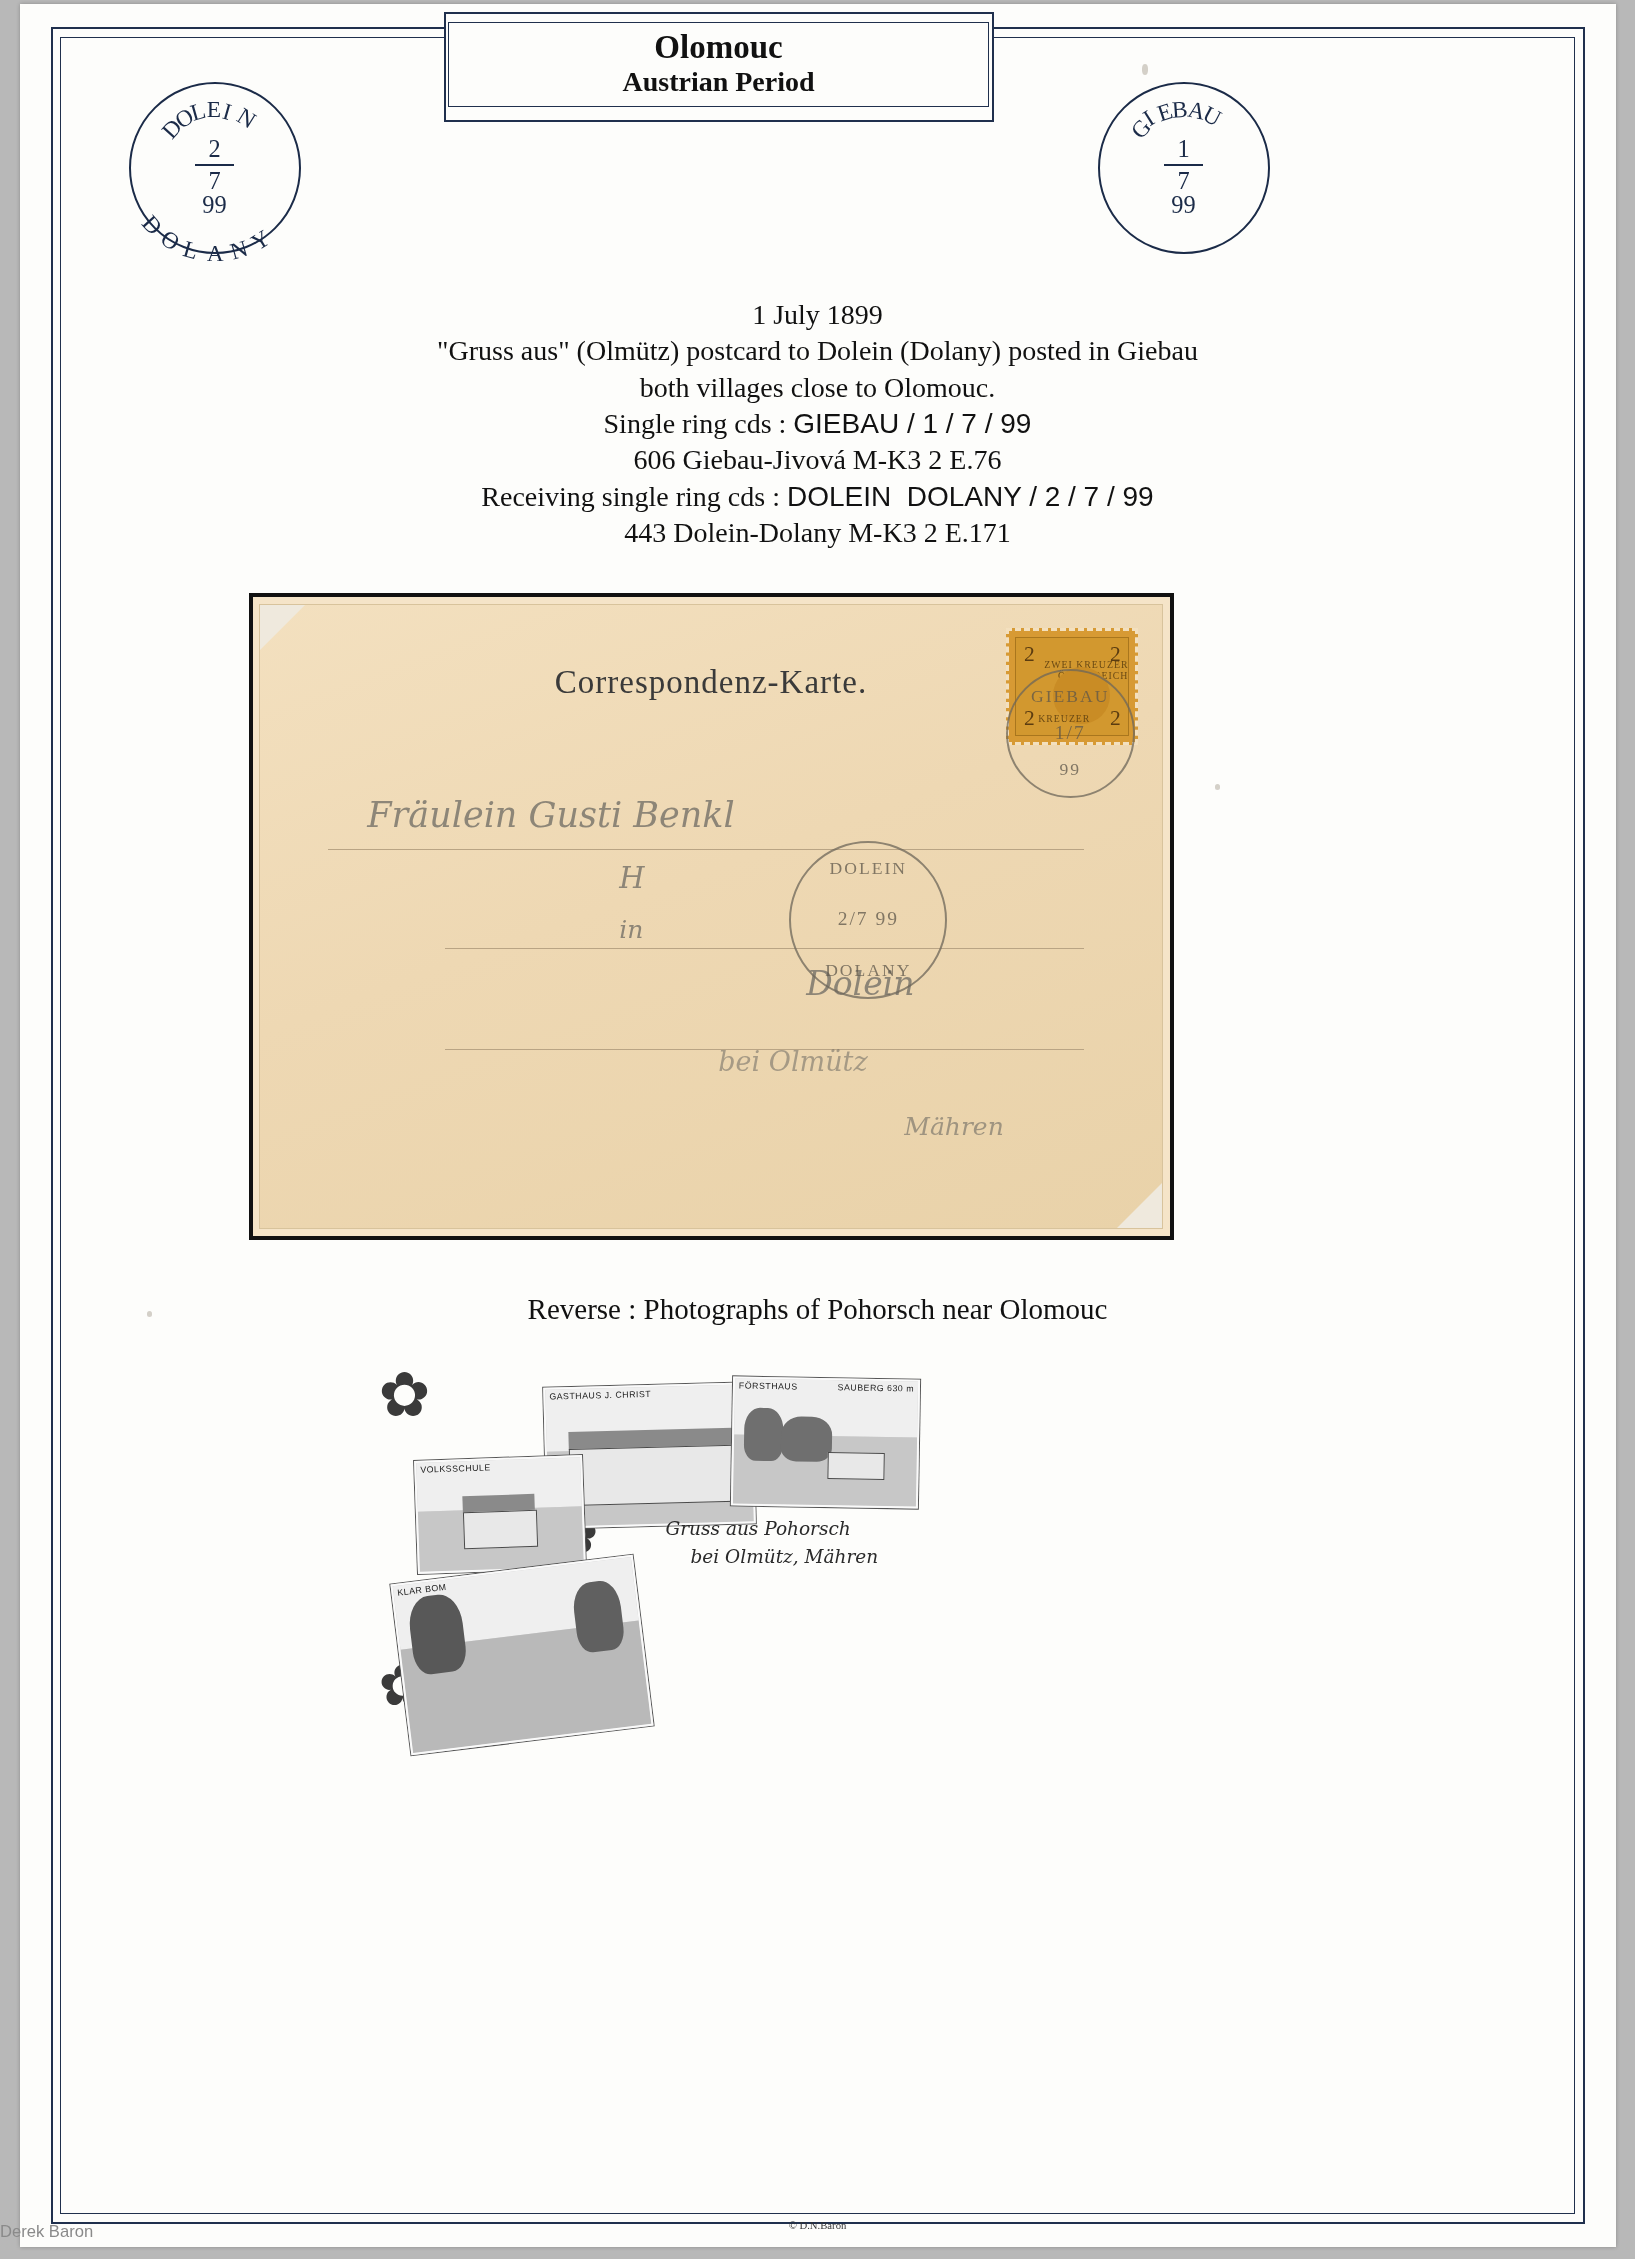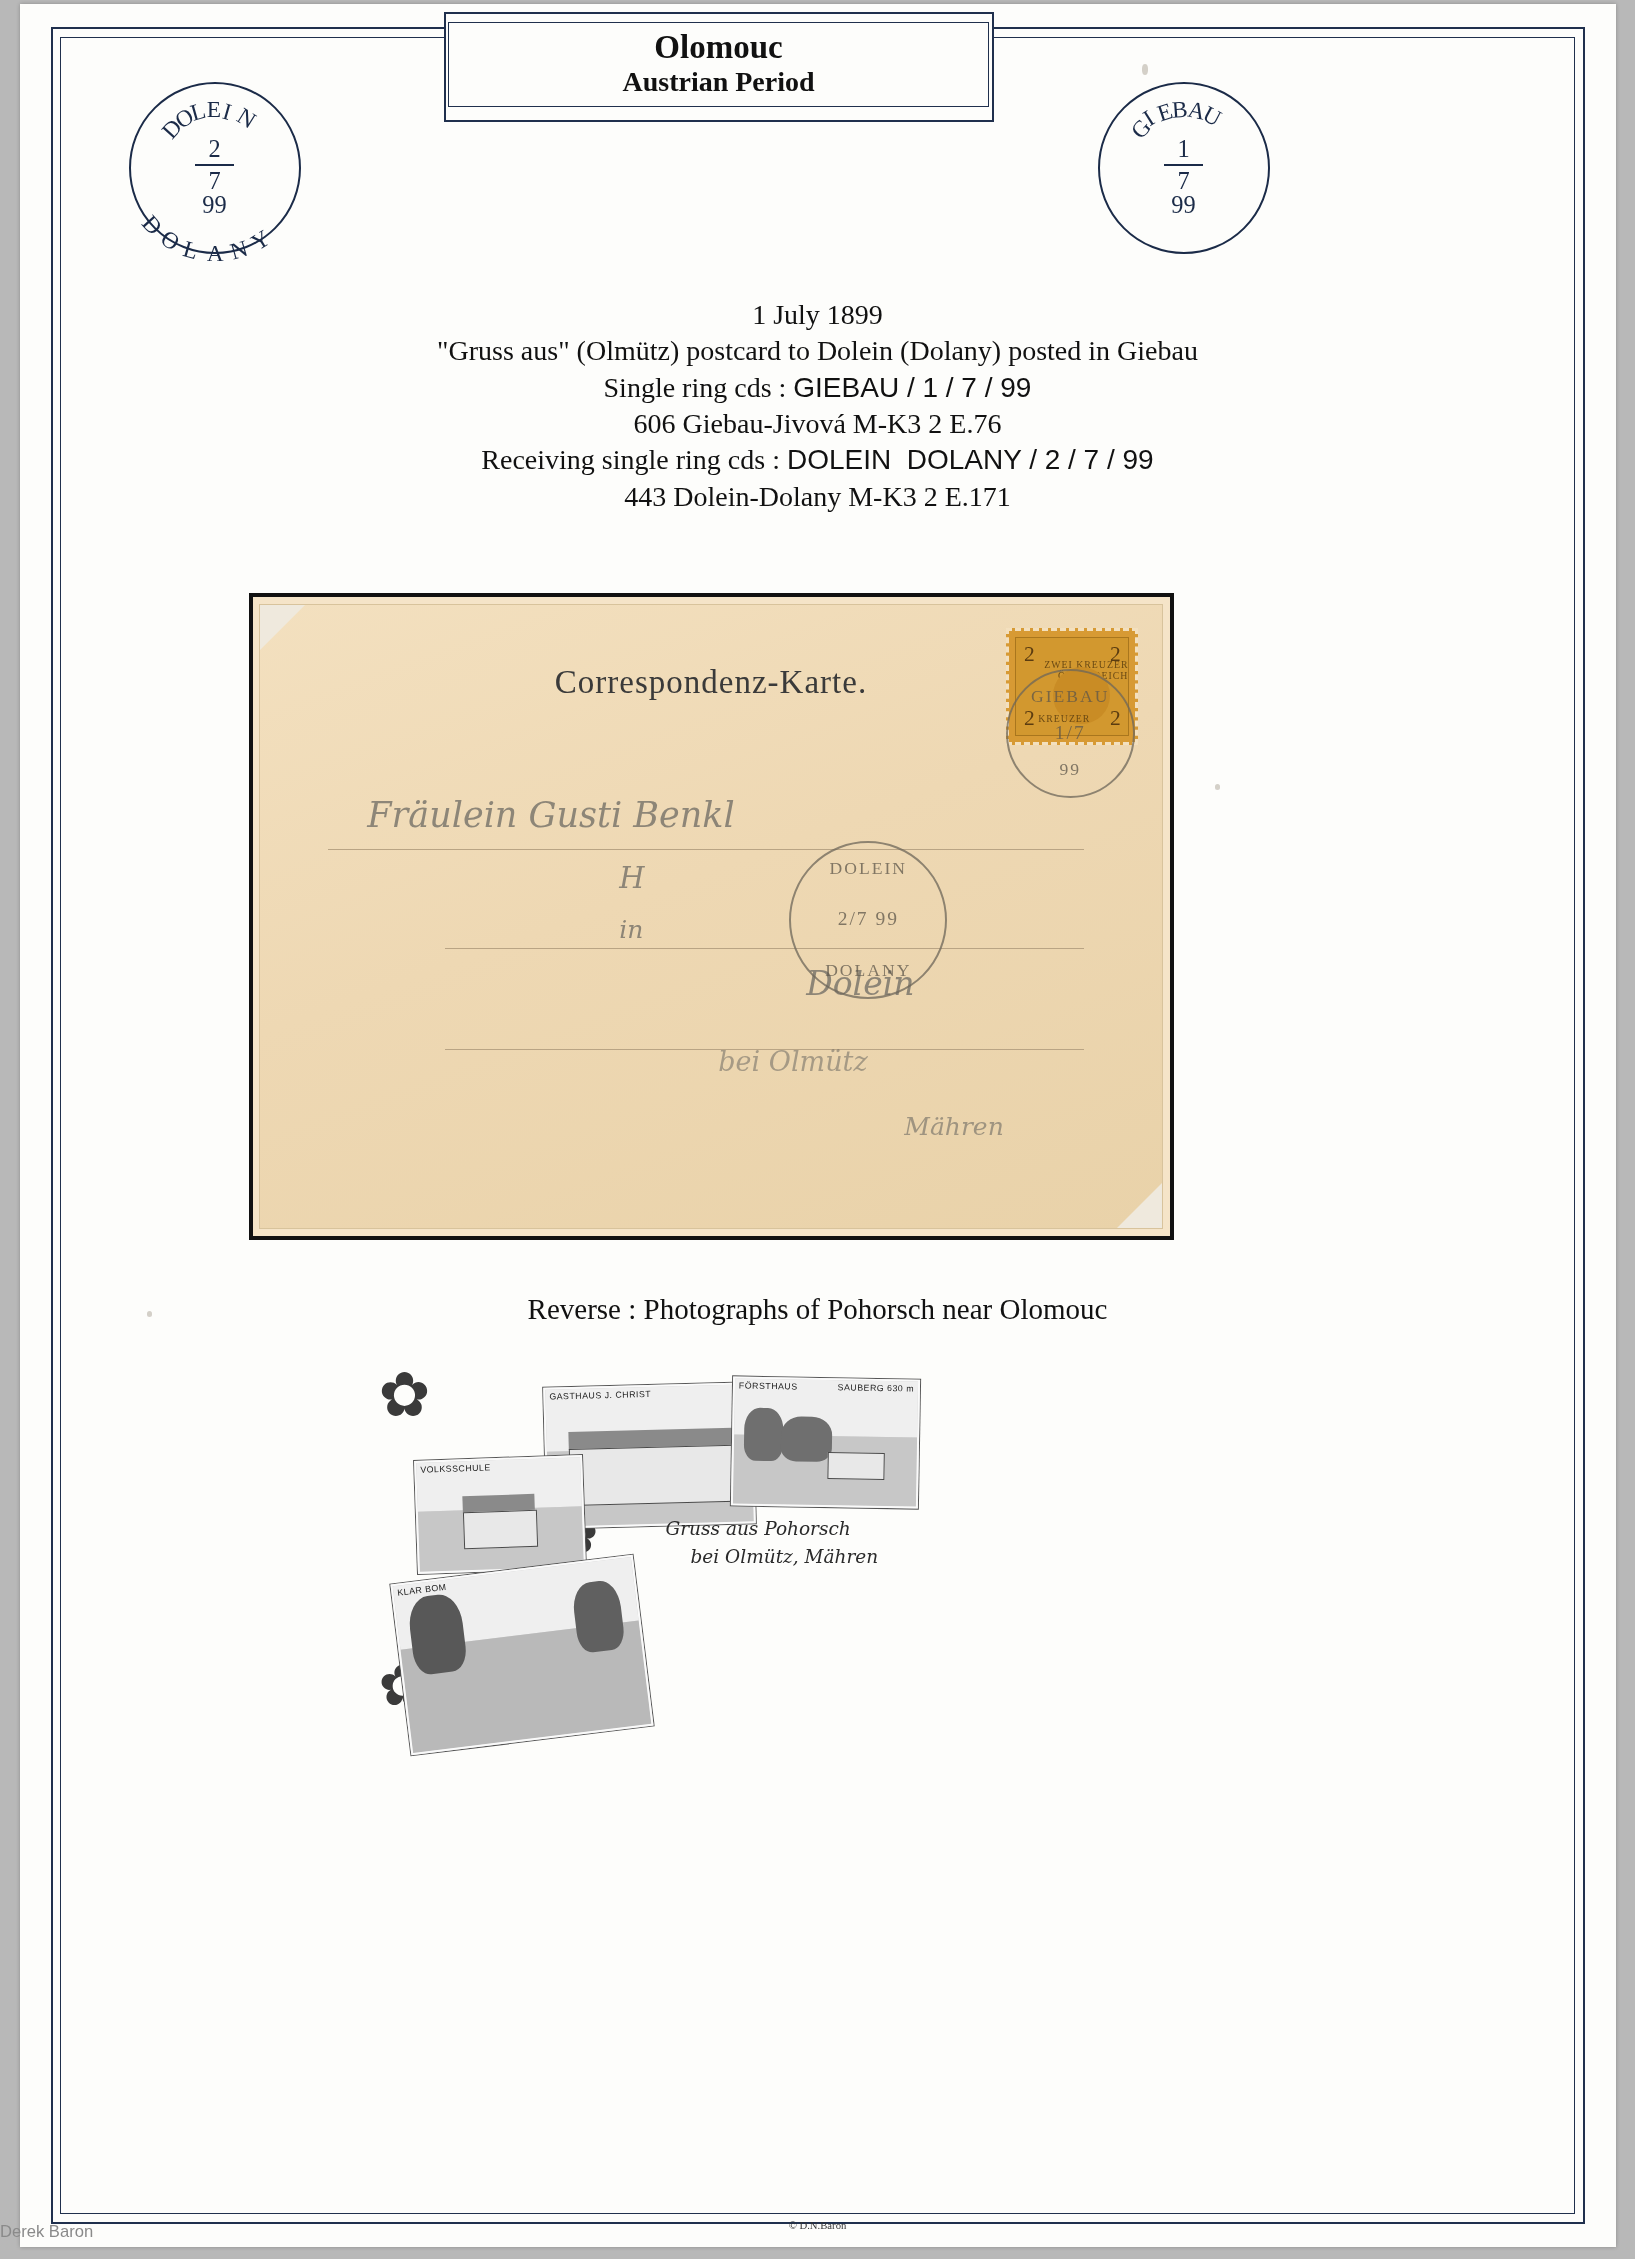--- a/index.html
+++ b/index.html
@@ -431,20 +431,21 @@
       <span class="num-top">1</span>
       <span class="rule"></span>
       <span class="num-bot">7</span>
       <span class="num-bot">99</span>
     </div>
   </div>
 
   <div id="description">
     <div class="line">1 July 1899</div>
     <div class="line">"Gruss aus" (Olmütz) postcard to Dolein (Dolany) posted in Giebau</div>
+    <div class="line">both villages close to Olomouc.</div>
     <div class="line"><span>Single ring cds : </span><span class="big">GIEBAU</span><span class="big"> / 1 / 7 / 99</span></div>
     <div class="line">606 Giebau-Jivová M-K3 2 E.76</div>
     <div class="line"><span>Receiving single ring cds : </span><span class="big">DOLEIN  DOLANY</span><span class="big"> / 2 / 7 / 99</span></div>
     <div class="line">443 Dolein-Dolany M-K3 2 E.171</div>
   </div>
 
   <div id="card-frame">
     <div id="card-inner">
       <div class="mount" id="mount-tl"></div>
       <div class="mount" id="mount-br"></div>

